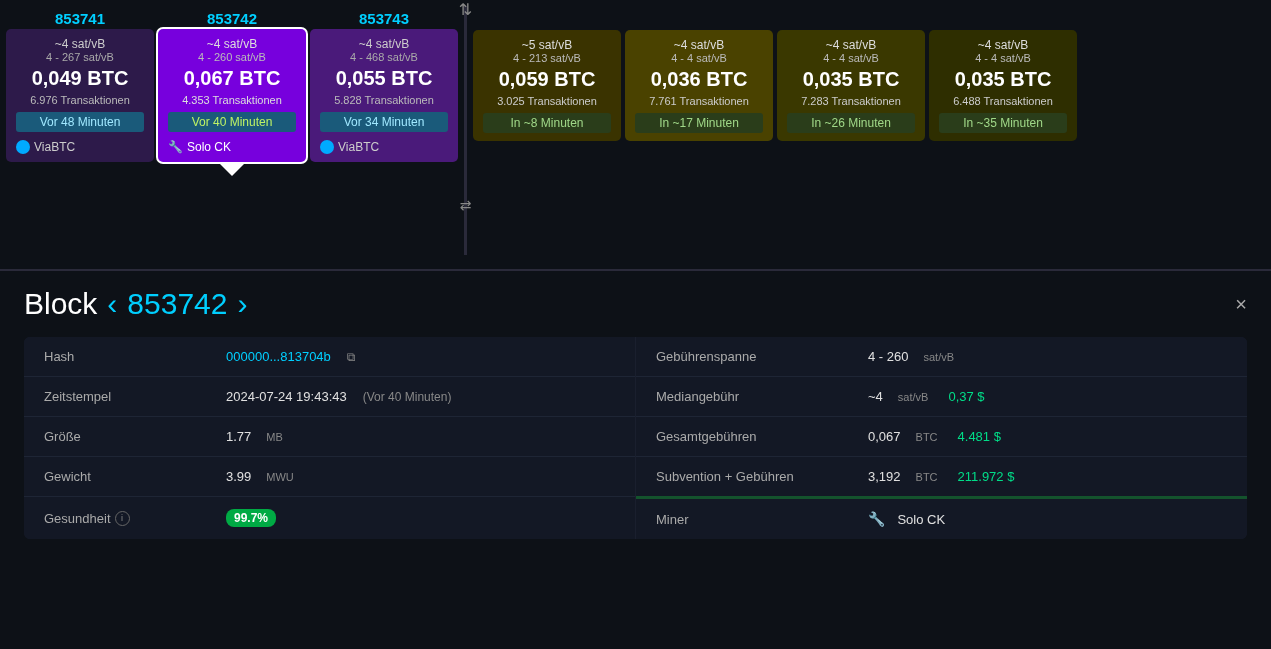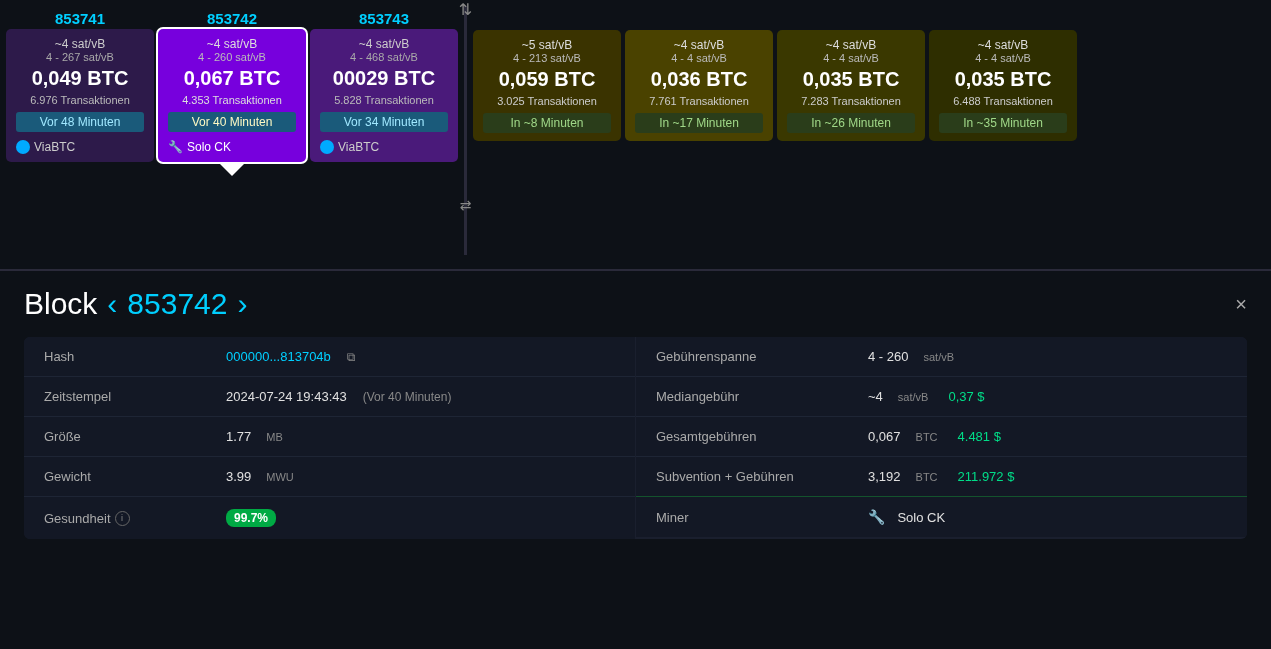--- a/index.html
+++ b/index.html
@@ -43,36 +43,36 @@
         </div>
       </div>
 
       <div class="block-wrapper" style="width:148px; position:relative;">
         <div style="text-align:center; color:#00cfff; font-size:15px; font-weight:bold; padding:4px 0 2px;">853742</div>
         <div style="background:#7700dd; border-radius:5px; padding:8px 10px; width:148px; box-shadow: 0 0 0 2px #fff;">
           <div style="text-align:center; color:#ddd; font-size:12px;">~4 sat/vB</div>
           <div style="text-align:center; color:#bbb; font-size:11px; margin-bottom:4px;">4 - 260 sat/vB</div>
           <div style="text-align:center; color:#fff; font-size:20px; font-weight:bold; margin:4px 0;">0,067 BTC</div>
           <div style="text-align:center; color:#ddd; font-size:11px;">4.353 Transaktionen</div>
-          <div style="background:#1a5a7a; text-align:center; margin-top:6px; padding:3px 0; border-radius:3px; color:#fef9c3; font-size:12px;">Vor 40 Minuten</div>
+          <div style="background:#1a5a7a; text-align:center; margin-top:6px; padding:3px 0; border-radius:3px; color:#bef264; font-size:12px;">Vor 40 Minuten</div>
           <div style="display:flex; align-items:center; gap:4px; margin-top:8px;">
             <span style="font-size:12px; color:#ccc;">🔧</span>
             <span style="color:#fff; font-size:12px;">Solo CK</span>
           </div>
         </div>
 
         <div style="position:absolute; bottom:-14px; left:50%; transform:translateX(-50%); width:0; height:0; border-left:14px solid transparent; border-right:14px solid transparent; border-top:14px solid #fff;"></div>
       </div>
 
       <div class="block-wrapper" style="width:148px;">
         <div style="text-align:center; color:#00cfff; font-size:15px; font-weight:bold; padding:4px 0 2px;">853743</div>
         <div style="background:#4a1a7a; border-radius:5px; padding:8px 10px; width:148px;">
           <div style="text-align:center; color:#ccc; font-size:12px;">~4 sat/vB</div>
           <div style="text-align:center; color:#aaa; font-size:11px; margin-bottom:4px;">4 - 468 sat/vB</div>
-          <div style="text-align:center; color:#fff; font-size:20px; font-weight:bold; margin:4px 0;">00029 BTC</div>
+          <div style="text-align:center; color:#fff; font-size:20px; font-weight:bold; margin:4px 0;">0,055 BTC</div>
           <div style="text-align:center; color:#bbb; font-size:11px;">5.828 Transaktionen</div>
           <div style="background:#1a5a7a; text-align:center; margin-top:6px; padding:3px 0; border-radius:3px; color:#a0e8ff; font-size:12px;">Vor 34 Minuten</div>
           <div style="display:flex; align-items:center; gap:4px; margin-top:8px;">
             <span style="width:14px;height:14px;border-radius:50%;background:#00aaff;display:inline-block;"></span>
             <span style="color:#ccc; font-size:12px;">ViaBTC</span>
           </div>
         </div>
       </div>
 
     </div>
@@ -196,21 +196,21 @@
           <span style="color:#00dd88; font-size:13px; margin-left:8px;">0,37 $</span>
         </div>
 
         <div style="display:flex; align-items:center; padding:12px 20px; background:#131825; border-bottom:1px solid #1e2535; gap:12px;">
           <span style="width:200px; color:#aaa; font-size:13px; flex-shrink:0;">Gesamtgebühren</span>
           <span style="color:#e0e0e0; font-size:13px;">0,067</span>
           <span style="color:#888; font-size:11px; margin-left:3px;">BTC</span>
           <span style="color:#00dd88; font-size:13px; margin-left:8px;">4.481 $</span>
         </div>
 
-        <div style="display:flex; align-items:center; padding:12px 20px; background:#131825; border-bottom:1px solid #14532d; gap:12px;">
+        <div style="display:flex; align-items:center; padding:12px 20px; background:#131825; border-bottom:3px solid #14532d; gap:12px;">
           <span style="width:200px; color:#aaa; font-size:13px; flex-shrink:0;">Subvention + Gebühren</span>
           <span style="color:#e0e0e0; font-size:13px;">3,192</span>
           <span style="color:#888; font-size:11px; margin-left:3px;">BTC</span>
           <span style="color:#00dd88; font-size:13px; margin-left:8px;">211.972 $</span>
         </div>
 
         <div style="display:flex; align-items:center; padding:12px 20px; background:#131825; gap:12px;">
           <span style="width:200px; color:#aaa; font-size:13px; flex-shrink:0;">Miner</span>
           <span style="font-size:14px; color:#ccc;">🔧</span>
           <span style="color:#e0e0e0; font-size:13px;">Solo CK</span>

